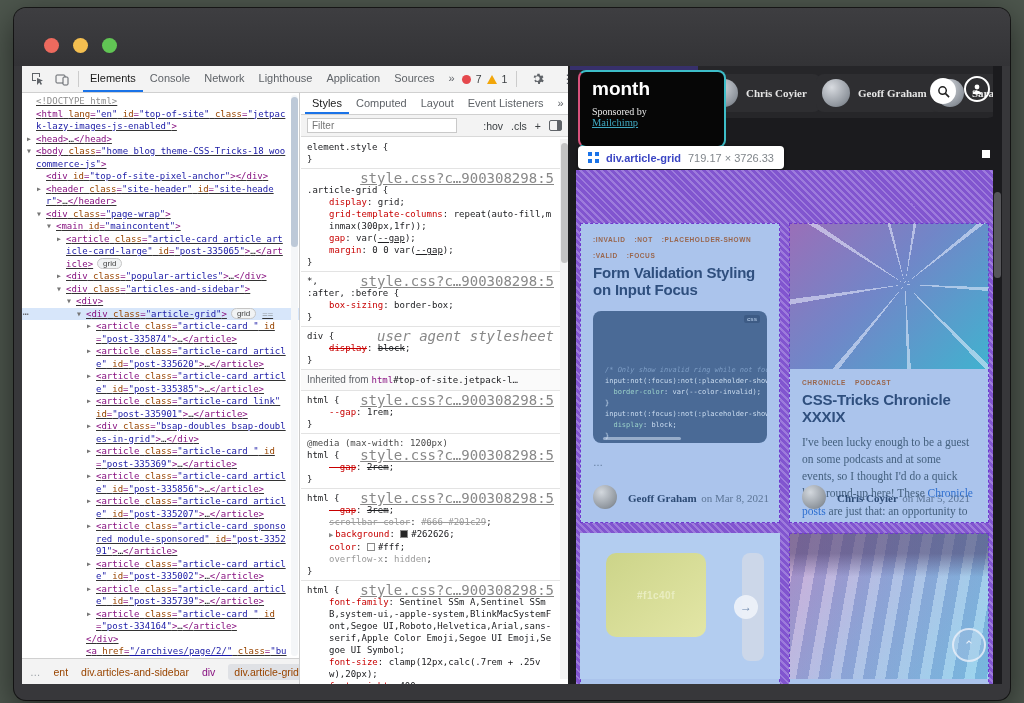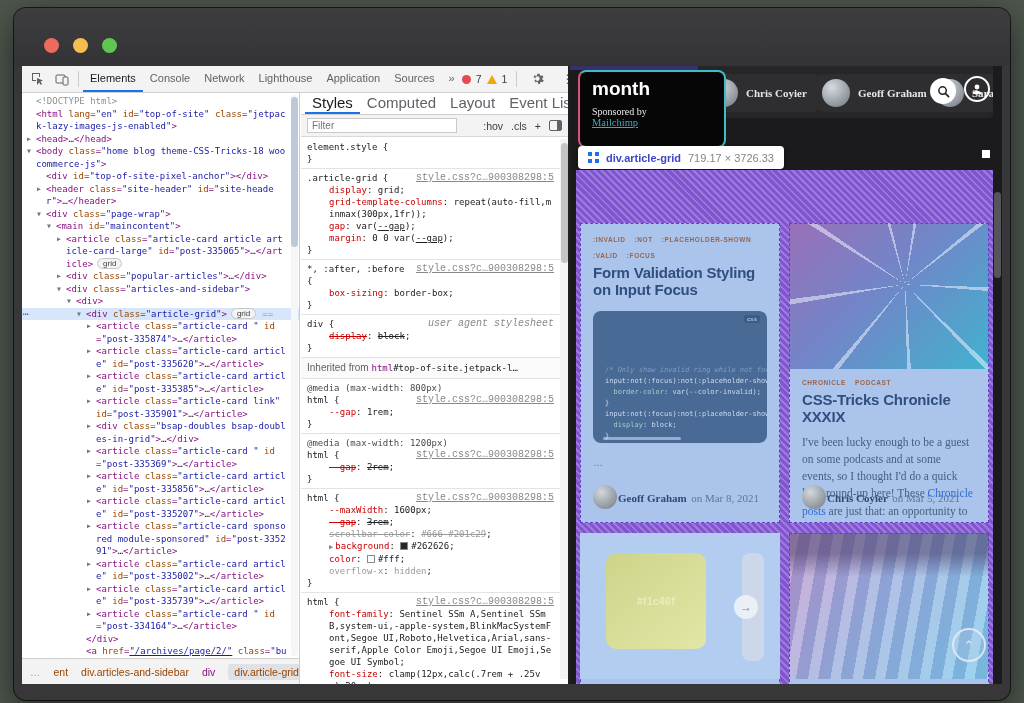--- a/index.html
+++ b/index.html
@@ -29,21 +29,21 @@
   .dt-tab.active { color:#1a1a1a; border-bottom-color:#1a73e8; }
   .tb-right { margin-left:auto; display:flex; align-items:center; gap:5px; padding-right:2px; }
   .err-dot { width:9px; height:9px; border-radius:50%; background:#e5484d; display:inline-block; }
   .warn-tri { width:0; height:0; border-left:5px solid transparent; border-right:5px solid transparent; border-bottom:9px solid #f2a60a; display:inline-block; }
   .cnt { font-size:10.5px; color:#3c4043; }
 
   
   .el-pane { position:absolute; left:0; top:27px; width:278px; bottom:0; border-right:1px solid #ccc; }
   .el-tree { position:absolute; left:0; top:0; right:0; bottom:26px; overflow:hidden;
     font-family:"DejaVu Sans Mono",monospace; font-size:9px; line-height:12.5px; padding-top:2px; }
-  .tree-row { position:relative; padding-right:12px; word-break:break-all; }
+  .tree-row { position:relative; padding-right:12px; word-break:break-all;text-decoration:underline; }
   .tree-row.sel { background:#d7e6fa; }
   .arrow { display:inline-block; width:9px; margin-left:-9px; color:#777; font-size:6.5px; vertical-align:1px; }
   .t-doc { color:#8f8f8f; } .tg { color:#881280; } .pu { color:#881280; }
   .at { color:#994500; } .vl { color:#1a1aa6; } .tx { color:#202124; }
   .lk { text-decoration:underline; }
   .badge { display:inline-block; font:8px "Liberation Sans",sans-serif; color:#444;
     background:#f1f3f4; border:1px solid #c6c6c6; border-radius:7px; padding:0 5px; margin-left:4px; vertical-align:1px; }
   .eq { color:#9aa0a6; margin-left:6px; }
   .gutter-dots { position:absolute; left:1px; top:0; color:#5f6368; letter-spacing:1px; }
   .el-scroll { position:absolute; right:1px; top:2px; width:7px; bottom:28px; background:#f4f6f8; border-radius:4px; }
@@ -52,31 +52,31 @@
   .crumbs { position:absolute; left:0; bottom:0; right:0; height:26px; background:#f3f3f3;
     border-top:1px solid #d0d0d0; display:flex; align-items:center; gap:13px; padding:0 8px;
     font-size:10.5px; overflow:hidden; white-space:nowrap; }
   .crumb { color:#5f6368; }
   .crumb.c-a { color:#994500; } .crumb.c-t { color:#881280; } .crumb.c-dim { color:#9aa0a6; }
   .crumb.sel { background:#dfe1e5; border-radius:3px; padding:2px 6px; }
 
   
   .st-pane { position:absolute; left:279px; top:27px; right:0; bottom:0; background:#fff; overflow:hidden; }
   .st-tabs { height:22px; border-bottom:1px solid #d0d0d0; display:flex; align-items:stretch; padding-left:4px; background:#fff; }
-  .st-tab { padding:0 7px; display:flex; align-items:center; color:#5f6368; font-size:15px; border-bottom:2px solid transparent; white-space:nowrap; }
+  .st-tab { padding:0 7px; display:flex; align-items:center; color:#5f6368; font-size:11px; border-bottom:2px solid transparent; white-space:nowrap; }
   .st-tab.active { color:#1a1a1a; border-bottom-color:#1a73e8; }
   .st-filter { height:22px; background:#f3f3f3; border-bottom:1px solid #d9d9d9; display:flex; align-items:center; padding:0 6px; gap:8px; }
   .filter-input { width:150px; height:15px; border:1px solid #c9c9c9; background:#fff; font-size:10px; padding:0 4px; color:#333; font-family:"Liberation Sans",sans-serif; }
   .st-toggle { font-size:10.5px; color:#3c4043; }
   .panel-ic { width:13px; height:11px; border:1px solid #5f6368; border-radius:2px; position:relative; }
   .panel-ic::after { content:""; position:absolute; right:0; top:0; bottom:0; width:4px; background:#5f6368; }
   .st-rules { position:absolute; left:0; top:45px; right:8px; bottom:0; overflow:hidden;
     font-family:"DejaVu Sans Mono",monospace; font-size:9px; line-height:12px; color:#202124; }
   .rule { border-bottom:1px solid #e3e3e3; padding:3px 6px 3px 6px; }
-  .rule-head a, .src { float:right; color:#888; font-size:10px; text-decoration:underline; margin-left:6px;font-family:Liberation Mono, monospace; }
+  .rule-head a, .src { float:right; color:#888; font-size:14px; text-decoration:underline; margin-left:6px; }
   .src.ua { text-decoration:none; font-style:italic; }
   .media { color:#4a4a4a; }
   .sel-txt { color:#202124; }
   .prop { padding-left:22px; word-break:break-all; }
   .pn { color:#c80000; } .pv { color:#202124; }
   .prop.s .pn, .prop.s .pv { text-decoration:line-through; }
   .prop.d .pn, .prop.d .pv { color:#9a9a9a; }
   .swatch { display:inline-block; width:8px; height:8px; border:1px solid #8a8a8a; vertical-align:-1px; margin-right:3px; }
   .parrow { color:#888; font-size:7px; margin-right:2px; }
   .sep-bar { background:#fafafa; border-bottom:1px solid #e3e3e3; padding:4px 6px; font-family:"Liberation Sans",sans-serif; font-size:10px; color:#5f6368; }
@@ -123,33 +123,33 @@
   .tag { font:bold 6.5px "Liberation Sans",sans-serif; letter-spacing:.6px; color:#99664d; text-transform:uppercase; }
   .card-title { font:bold 15px/1.12 "Liberation Sans",sans-serif; color:#2f4f7e; margin-top:6px; letter-spacing:-.2px; }
   .codeblock { margin-top:12px; background:#4a6a96; border-radius:8px; padding:10px 12px; position:relative;
     font-family:"DejaVu Sans Mono",monospace; font-size:7px; line-height:11px; color:#cadcf0;
     white-space:pre; overflow:hidden; height:132px; }
   .cl-comment { color:#7e9ec6; font-style:italic; }
   .cl-name { color:#9ad1c9; }
   .code-badge { position:absolute; top:4px; right:7px; font:bold 6px "Liberation Sans",sans-serif; color:#a8c0de; background:#3d5b85; padding:1px 3px; border-radius:2px; }
   .code-hscroll { position:absolute; left:10px; bottom:3px; width:45%; height:3px; background:rgba(215,228,245,.55); border-radius:2px; }
   .dots { color:#5d7697; font-size:10px; margin-top:14px; }
-  .author { position:absolute; left:13px; bottom:14px; display:flex; align-items:center; gap:1px; }
+  .author { position:absolute; left:13px; bottom:14px; display:flex; align-items:center; gap:11px; }
   .avatar { width:24px; height:24px; border-radius:50%;
     background:radial-gradient(circle at 35% 30%, #d3d8de, #8f969e 70%, #636a72); flex:none; }
   .a-name { font:bold 11px "Liberation Serif",serif; color:#2c4a74; }
   .a-date { font:11px "Liberation Serif",serif; color:#5d7697; }
   .excerpt { font:11.5px/1.5 "Liberation Serif",serif; color:#44607e; margin-top:8px; }
   .excerpt a { color:#2e6fd0; text-decoration:none; }
 
   .img-star { height:146px;
     background:repeating-conic-gradient(from 8deg at 58% 42%, rgba(235,240,255,.55) 0deg 2.6deg, rgba(255,255,255,0) 2.6deg 42deg),
       linear-gradient(135deg,#9a6fb8,#7186c8 45%,#41b2cf); }
   .img-carousel { height:146px; background:#b3cdf0; position:relative; }
-  .car-slide { position:absolute; left:26px; top:20px; width:100px; height:96px; border-radius:10px;
+  .car-slide { position:absolute; left:26px; top:20px; width:100px; height:84px; border-radius:10px;
     background:linear-gradient(140deg,#ccd489,#e3e6a6); display:flex; align-items:center; justify-content:center;
     font:bold 10px "Liberation Sans",sans-serif; color:#e9edc0; letter-spacing:.5px; }
   .car-next { position:absolute; right:16px; top:20px; width:22px; height:108px; border-radius:8px; background:#ccd7e9; }
   .car-arrow { position:absolute; right:22px; top:62px; width:24px; height:24px; border-radius:50%;
     background:rgba(238,243,250,.9); display:flex; align-items:center; justify-content:center;
     color:#6b86ab; font-size:12px; }
   .img-pipe { height:146px;
     background:linear-gradient(to bottom, rgba(74,62,105,.55) 14%, rgba(0,0,0,0) 30%),
       repeating-linear-gradient(100deg, rgba(255,255,255,.28) 0 10px, rgba(125,145,195,.28) 10px 22px),
       linear-gradient(120deg,#bb8cc8 0%, #93a9dc 45%, #74c6e8 100%); }
@@ -290,34 +290,32 @@
               <div class="prop"><span class="pn">box-sizing</span>: <span class="pv">border-box</span>;</div>
               <div>}</div>
             </div>
             <div class="rule">
               <div class="rule-head"><a class="src ua">user agent stylesheet</a><span class="sel-txt">div</span> {</div>
               <div class="prop s"><span class="pn">display</span>: <span class="pv">block</span>;</div>
               <div>}</div>
             </div>
             <div class="sep-bar">Inherited from <span class="mono"><span class="tg-i">html</span>#top-of-site.jetpack-l…</span></div>
             <div class="rule">
-              <div class="media">@media (max-width: 800px)</div>
               <div class="rule-head"><a class="src">style.css?c…900308298:5</a><span class="sel-txt">html</span> {</div>
               <div class="prop"><span class="pn">--gap</span>: <span class="pv">1rem</span>;</div>
               <div>}</div>
             </div>
             <div class="rule">
               <div class="media">@media (max-width: 1200px)</div>
               <div class="rule-head"><a class="src">style.css?c…900308298:5</a><span class="sel-txt">html</span> {</div>
               <div class="prop s"><span class="pn">--gap</span>: <span class="pv">2rem</span>;</div>
               <div>}</div>
             </div>
             <div class="rule">
               <div class="rule-head"><a class="src">style.css?c…900308298:5</a><span class="sel-txt">html</span> {</div>
-              <div class="prop"><span class="pn">--maxWidth</span>: <span class="pv">1600px</span>;</div>
               <div class="prop s"><span class="pn">--gap</span>: <span class="pv">3rem</span>;</div>
               <div class="prop s d"><span class="pn">scrollbar-color</span>: <span class="pv">#666 #201c29</span>;</div>
               <div class="prop"><span class="parrow">▶</span><span class="pn">background</span>: <span class="swatch" style="background:#262626"></span><span class="pv">#262626</span>;</div>
               <div class="prop"><span class="pn">color</span>: <span class="swatch" style="background:#ffffff"></span><span class="pv">#fff</span>;</div>
               <div class="prop d"><span class="pn">overflow-x</span>: <span class="pv">hidden</span>;</div>
               <div>}</div>
             </div>
             <div class="rule">
               <div class="rule-head"><a class="src">style.css?c…900308298:5</a><span class="sel-txt">html</span> {</div>
               <div class="prop"><span class="pn">font-family</span>: <span class="pv">Sentinel SSm A,Sentinel SSm B,system-ui,-apple-system,BlinkMacSystemFont,Segoe UI,Roboto,Helvetica,Arial,sans-serif,Apple Color Emoji,Segoe UI Emoji,Segoe UI Symbol</span>;</div>

